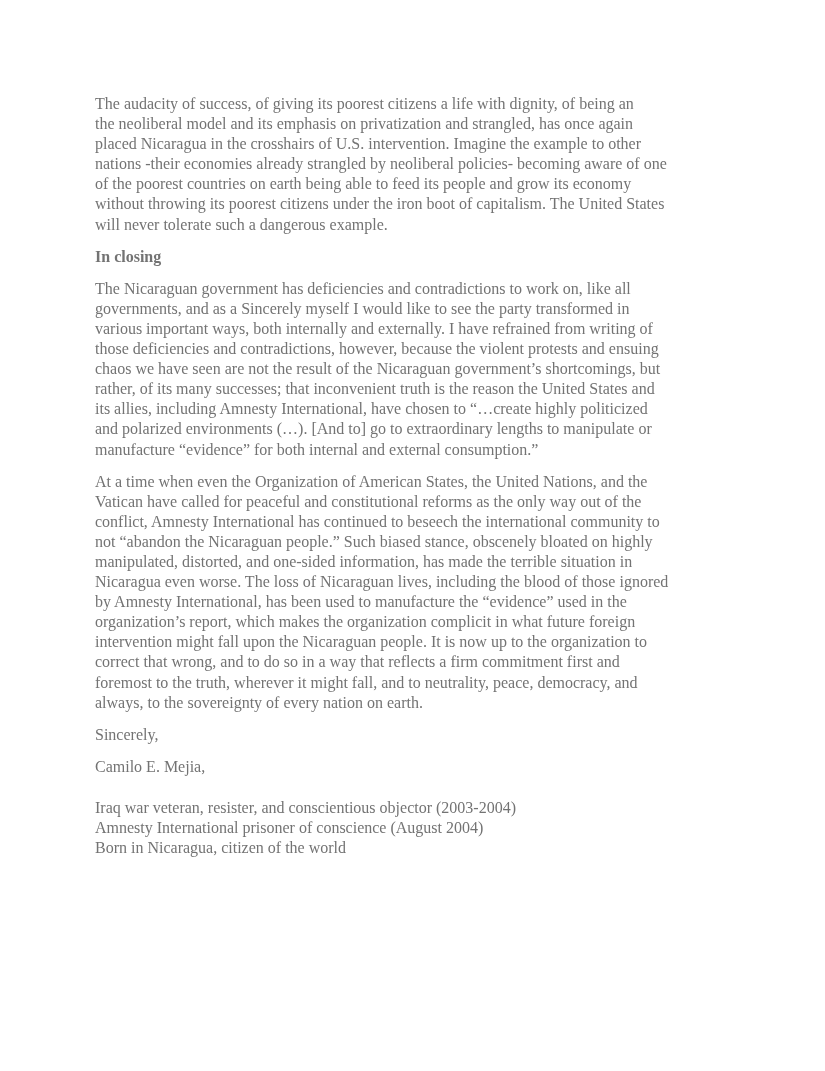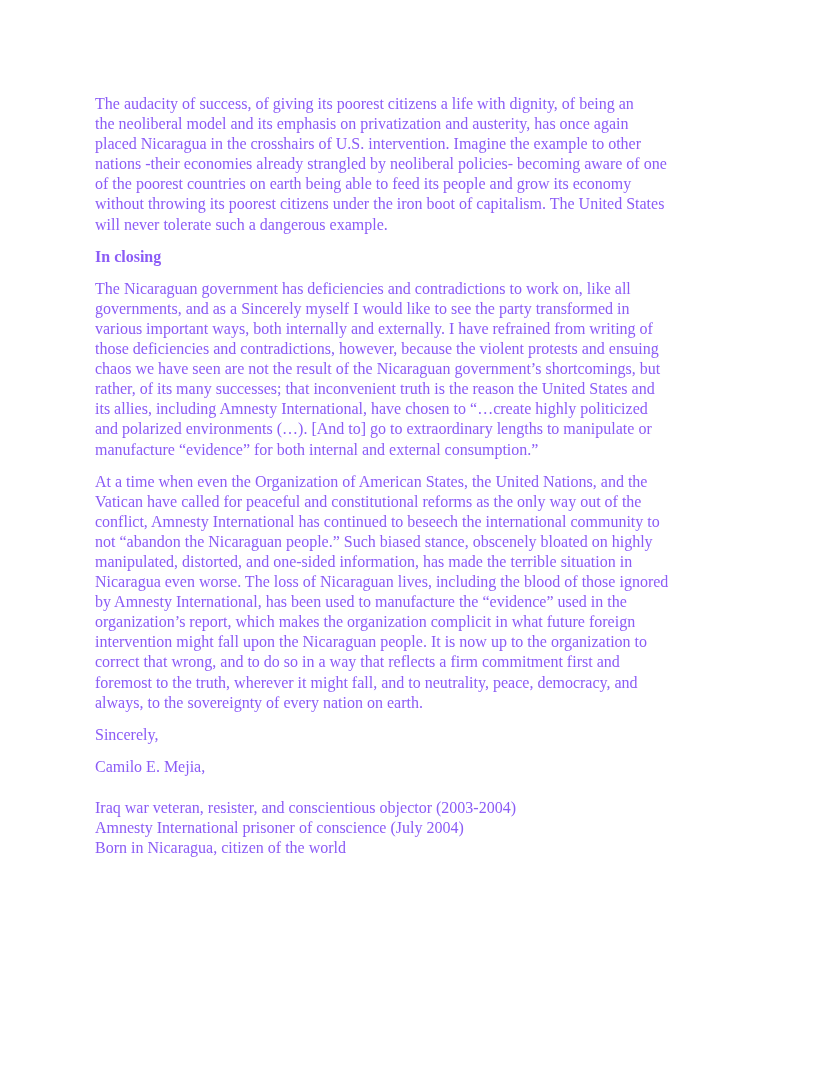--- a/index.html
+++ b/index.html
@@ -14,21 +14,21 @@
       overflow: hidden;
     }
     .page {
       position: absolute;
       left: 95px;
       top: 94px;
       width: 600px;
       font-family: "Liberation Serif", serif;
       font-size: 16px;
       line-height: 20.1px;
-      color: #8b5cf6;
+      color: #737373;
     }
     .para {
       margin: 0 0 12px 0;
     }
     .line {
       display: block;
       white-space: nowrap;
     }
     .heading {
       font-weight: bold;
@@ -44,21 +44,21 @@
       line-height: 20px;
     }
   </style>
 </head>
 <body>
 
 <div class="page">
 
   <p class="para">
     <span class="line">The audacity of success, of giving its poorest citizens a life with dignity, of being an</span>
-    <span class="line">the neoliberal model and its emphasis on privatization and austerity, has once again</span>
+    <span class="line">the neoliberal model and its emphasis on privatization and strangled, has once again</span>
     <span class="line">placed Nicaragua in the crosshairs of U.S. intervention. Imagine the example to other</span>
     <span class="line">nations -their economies already strangled by neoliberal policies- becoming aware of one</span>
     <span class="line">of the poorest countries on earth being able to feed its people and grow its economy</span>
     <span class="line">without throwing its poorest citizens under the iron boot of capitalism. The United States</span>
     <span class="line">will never tolerate such a dangerous example.</span>
   </p>
 
   <div class="heading">In closing</div>
 
   <p class="para">
@@ -87,17 +87,17 @@
     <span class="line">foremost to the truth, wherever it might fall, and to neutrality, peace, democracy, and</span>
     <span class="line">always, to the sovereignty of every nation on earth.</span>
   </p>
 
   <div class="signoff">Sincerely,</div>
 
   <div class="signature">Camilo E. Mejia,</div>
 
   <div class="credentials">
     <span class="line">Iraq war veteran, resister, and conscientious objector (2003-2004)</span>
-    <span class="line">Amnesty International prisoner of conscience (July 2004)</span>
+    <span class="line">Amnesty International prisoner of conscience (August 2004)</span>
     <span class="line">Born in Nicaragua, citizen of the world</span>
   </div>
 
 </div>
 
 </body></html>

